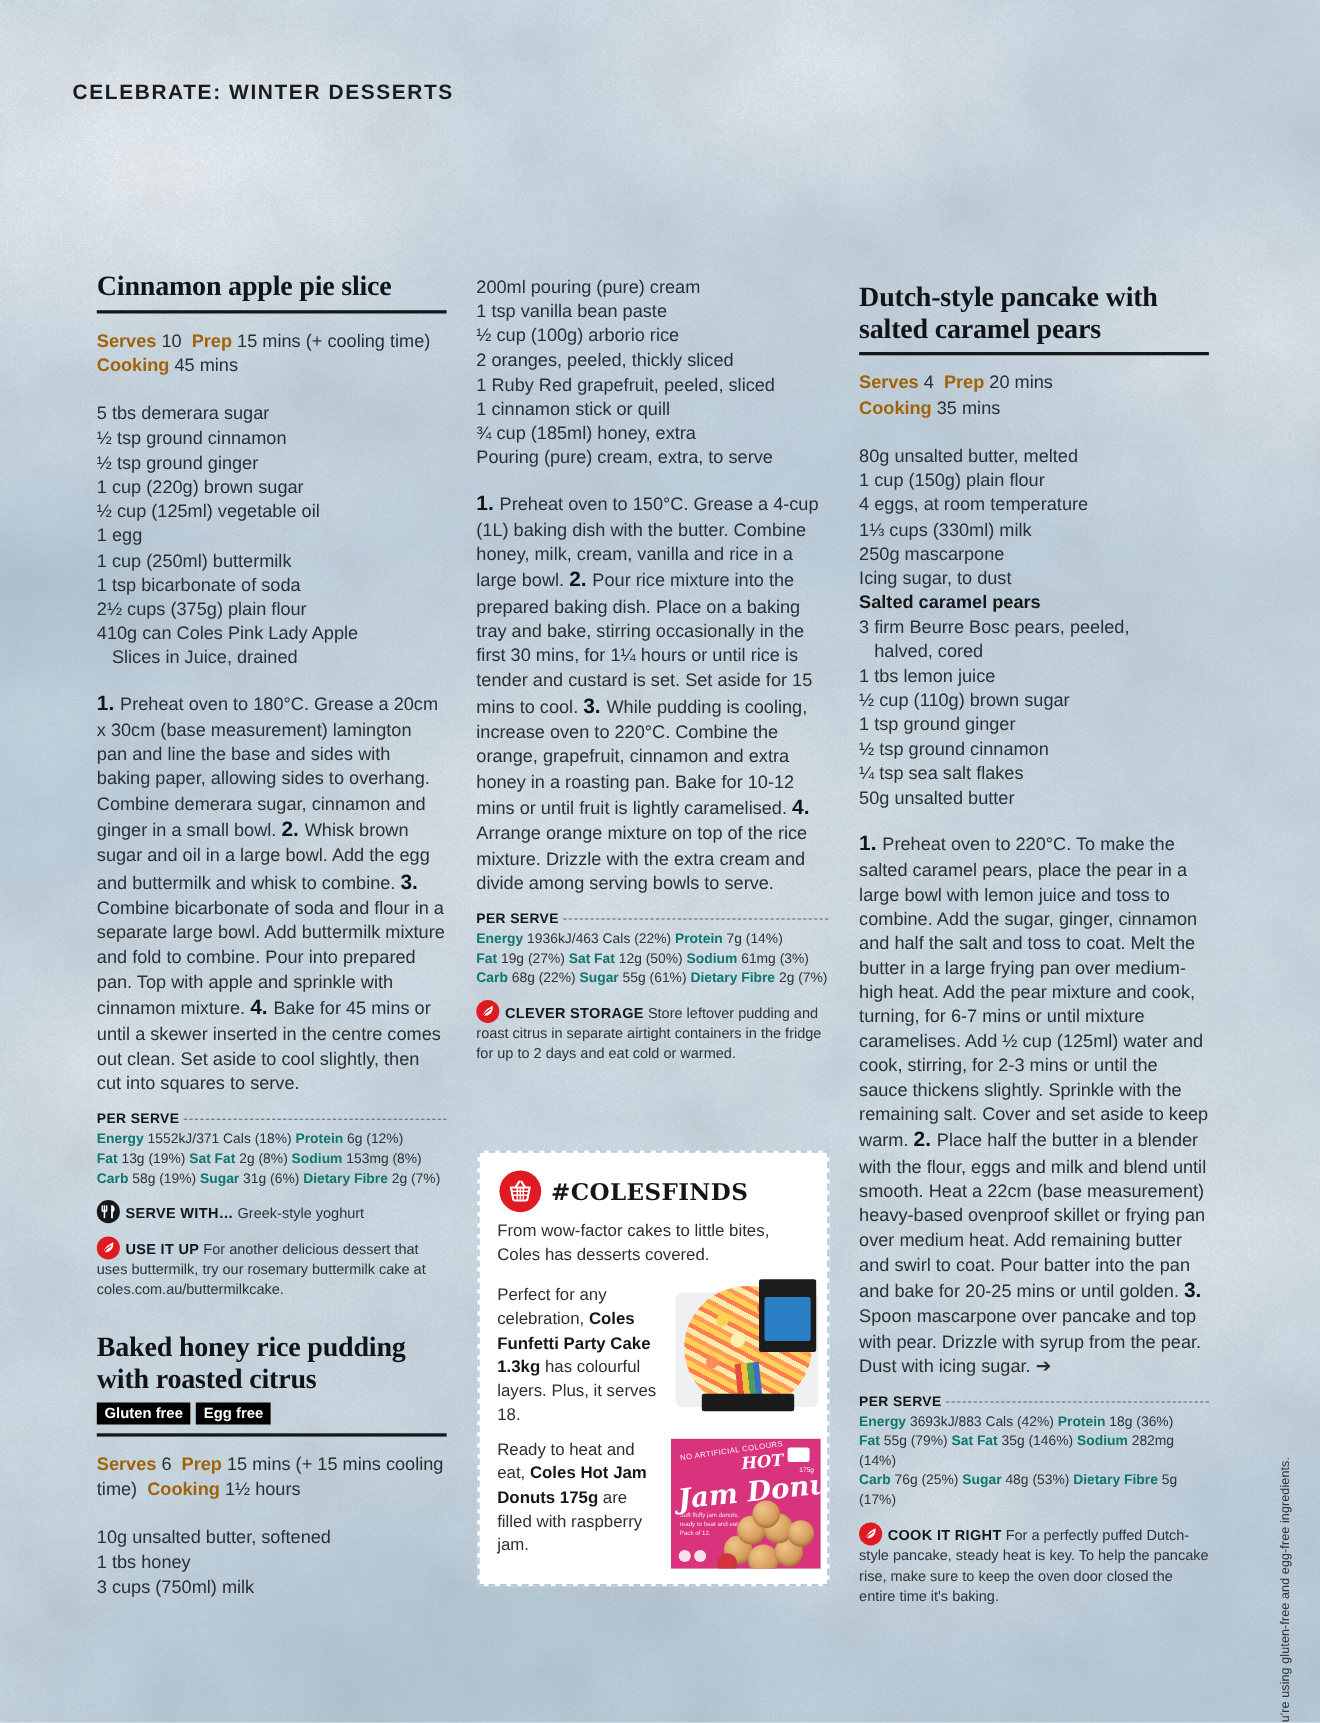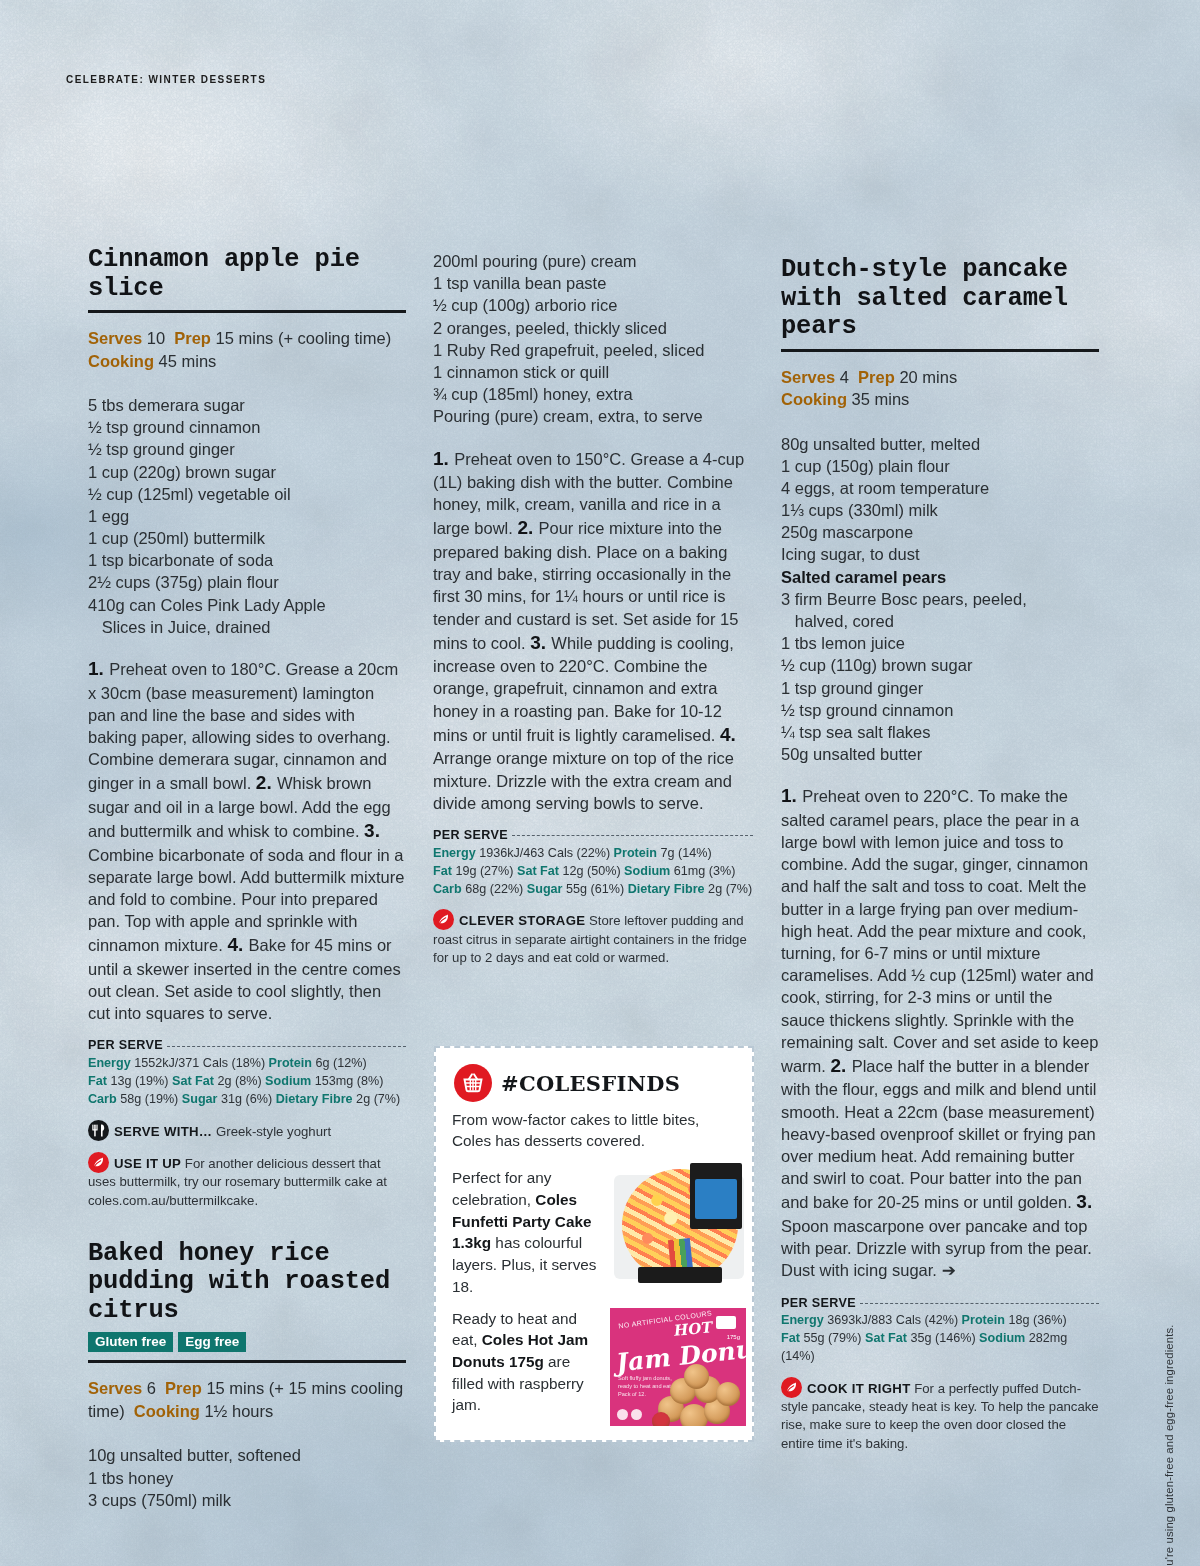--- a/index.html
+++ b/index.html
@@ -42,55 +42,55 @@
     position: absolute;
     inset: 0;
     opacity: 0.35;
   }
 
   
   .kicker {
     position: absolute;
     left: 66px;
     top: 74px;
-    font-size: 10px;
+    font-size: 19px;
     font-weight: bold;
     letter-spacing: 1.45px;
     color: #1c1c1c;
   }
 
   
   .col {
     position: absolute;
     color: #2a2f33;
   }
   .col-1 { left: 88px;  top: 246px; width: 318px; }
   .col-2 { left: 433px; top: 250px; width: 320px; }
   .col-3 { left: 781px; top: 256px; width: 318px; }
 
   .recipe-title {
-    font-family: Liberation Mono, monospace;
+    font-family: Liberation Serif, serif;
     font-weight: bold;
     font-size: 25.5px;
     line-height: 1.12;
     color: #111316;
     margin: 0 0 7px 0;
     letter-spacing: -0.2px;
   }
   .title-rule {
     border: 0;
     border-top: 3px solid #15181b;
     margin: 0 0 14px 0;
   }
   .badges {
     margin: 3px 0 8px 0;
   }
   .badge {
     display: inline-block;
-    background: #0f766e;
+    background: #000000;
     color: #ffffff;
     font-size: 13.5px;
     font-weight: bold;
     padding: 2px 7px 3px 7px;
     margin-right: 5px;
   }
   .meta {
     font-size: 16.5px;
     line-height: 1.36;
     color: #2a2f33;
@@ -527,20 +527,21 @@
     </div>
   <div class="method" id="r3-steps"><span class="step"><span class="stepnum">1. </span><span>Preheat oven to 220°C. To make the salted caramel pears, place the pear in a large bowl with lemon juice and toss to combine. Add the sugar, ginger, cinnamon and half the salt and toss to coat. Melt the butter in a large frying pan over medium-high heat. Add the pear mixture and cook, turning, for 6-7 mins or until mixture caramelises. Add ½ cup (125ml) water and cook, stirring, for 2-3 mins or until the sauce thickens slightly. Sprinkle with the remaining salt. Cover and set aside to keep warm.</span></span> <span class="step"><span class="stepnum">2. </span><span>Place half the butter in a blender with the flour, eggs and milk and blend until smooth. Heat a 22cm (base measurement) heavy-based ovenproof skillet or frying pan over medium heat. Add remaining butter and swirl to coat. Pour batter into the pan and bake for 20-25 mins or until golden.</span></span> <span class="step"><span class="stepnum">3. </span><span>Spoon mascarpone over pancake and top with pear. Drizzle with syrup from the pear. Dust with icing sugar.</span></span><span class="arrow-glyph"> ➔</span></div>
 
   <div class="nutrition">
     <div class="nut-head">
       <span>PER SERVE</span>
       <span class="dashes"></span>
     </div>
     <div class="nut-line" id="r3-n1"><b>Energy</b><span> 3693kJ/883 Cals (42%) </span><b>Protein</b><span> 18g (36%)</span></div>
     <div class="nut-line" id="r3-n2"><b>Fat</b><span> 55g (79%) </span><b>Sat Fat</b><span> 35g (146%) </span><b>Sodium</b><span> 282mg (14%)</span></div>
+    <div class="nut-line" id="r3-n3"><b>Carb</b><span> 76g (25%) </span><b>Sugar</b><span> 48g (53%) </span><b>Dietary Fibre</b><span> 5g (17%)</span></div>
   </div>
 
   <div class="tip">
     <span class="tip-icon" style="background:#e01a22;">
       <svg width="21" height="21" viewBox="0 0 21 21">
         <path d="M14.8 5.4c.8 3.6-1 7.3-4.3 8.6-1.5.6-3.2.4-4.3-.6 1.1-2.9 3.2-5.3 6-6.6 1-.5 1.9-.9 2.6-1.4z" fill="#fff"></path>
         <path d="M5.9 15.1c1.6-2.8 3.9-5 6.8-6.4" stroke="#e01a22" stroke-width="1.1" fill="none" stroke-linecap="round"></path>
       </svg>
     </span><span class="tip-label">COOK IT RIGHT</span><span> For a perfectly puffed Dutch-style pancake, steady heat is key. To help the pancake rise, make sure to keep the oven door closed the entire time it's baking.</span>
   </div>

